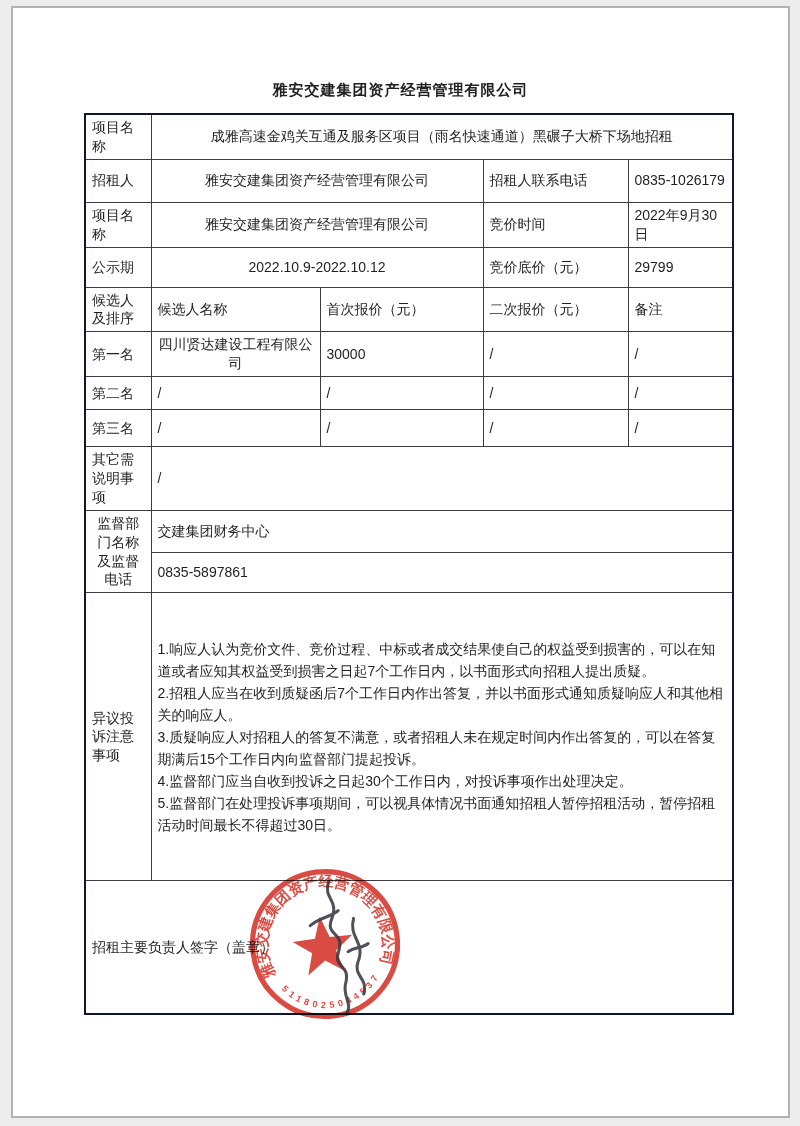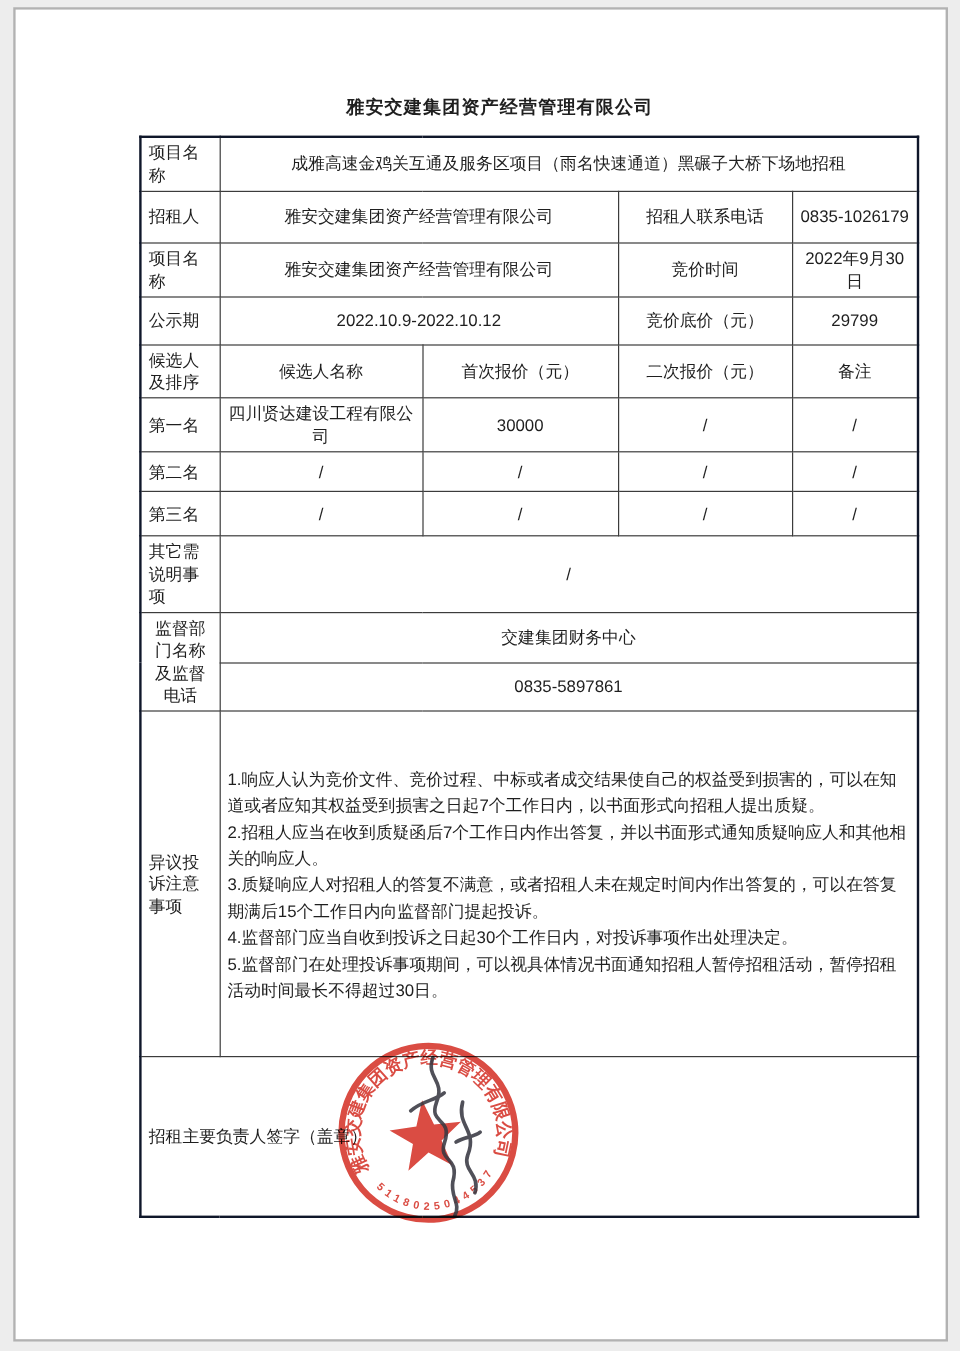--- a/index.html
+++ b/index.html
@@ -10,21 +10,20 @@
     color:#1f1f1f;
     position:relative;
     overflow:hidden;
   }
   .page{
     position:absolute;left:11px;top:6px;
     width:779px;height:1112px;
     box-sizing:border-box;
     background:#ffffff;
     border:2px solid #b2b2b2;
-    padding-left:32px;
   }
   .titles{padding-top:72px;text-align:center;}
   .title1{font-size:15px;font-weight:bold;line-height:20px;letter-spacing:1px;}
   .title2{font-size:15px;font-weight:bold;line-height:20px;margin-top:4px;letter-spacing:0.2px;}
   table.doc{
     border-collapse:collapse;
     margin:13px 0 0 71px;
     width:648px;
     table-layout:fixed;
     font-size:14px;
@@ -33,21 +32,21 @@
     border:1px solid #3c3c3c;
     padding:3px 6px;
     vertical-align:middle;
     box-sizing:border-box;
     word-break:break-all;
     line-height:1.35;
   }
   table.doc{border:2px solid #0f172a;}
   td.lbl{text-align:left;padding-left:5px;}
   td.lblc{text-align:center;padding-left:3px;padding-right:3px;margin-left:26px;}
-  td.ctr{text-align:center;}
+  td.ctr{}
   td.lft{text-align:center;padding-left:8px;}
   tr.r1 td{height:40px;}
   tr.r2 td{height:43px;}
   tr.r3 td{height:41px;}
   tr.r4 td{height:40px;}
   tr.r5 td{height:40px;}
   tr.r6 td{height:44px;}
   tr.r7 td{height:33px;}
   tr.r8 td{height:37px;}
   tr.r9 td{height:44px;}

